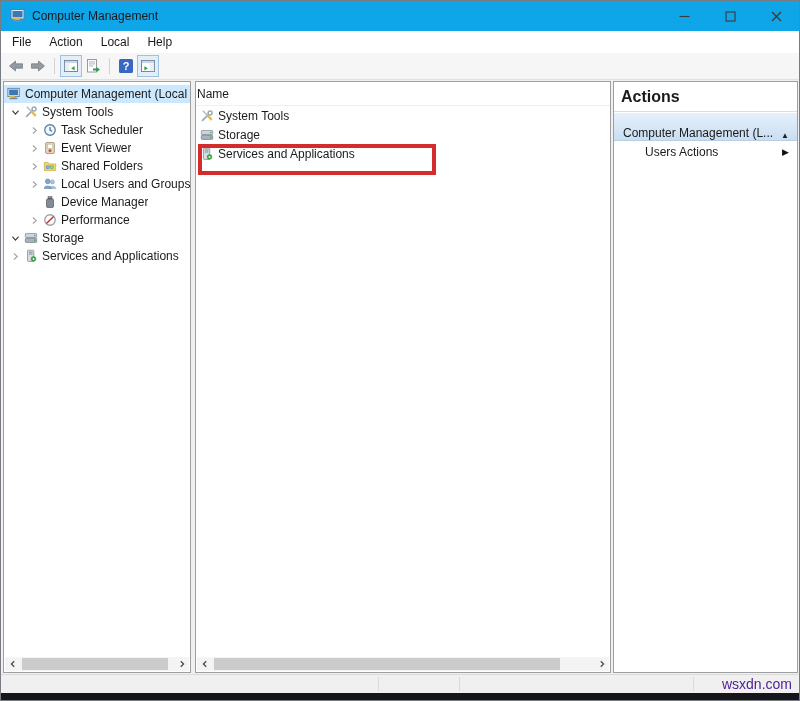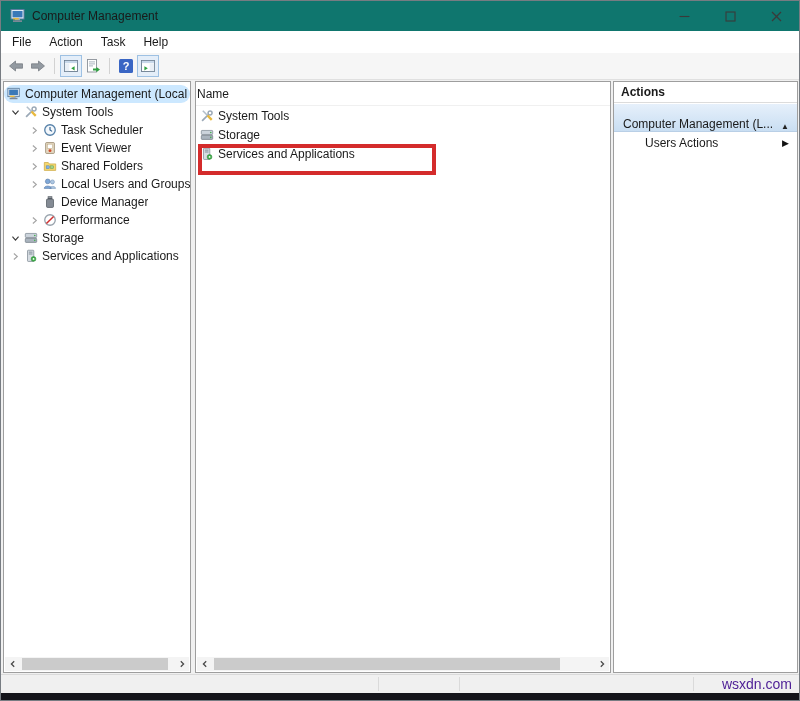--- a/index.html
+++ b/index.html
@@ -1,21 +1,21 @@
 <!DOCTYPE html>
 <html><head>
 <meta charset="utf-8">
 <style>
   * { margin:0; padding:0; box-sizing:border-box; }
   html,body { background:#ffffff; }
   body { font-family:"Liberation Sans","DejaVu Sans",sans-serif; width:800px; }
   .window { width:800px; height:701px; border:1px solid #777c82; display:flex; flex-direction:column; background:#ffffff; position:relative; }
 
   
-  .titlebar { height:30px; display:flex; align-items:center; background:#0f766e; flex:0 0 30px; }
+  .titlebar { height:30px; display:flex; align-items:center; background:#0ea5e9; flex:0 0 30px; }
   .titlebar .app-ico { width:16px; height:16px; margin-left:9px; margin-right:6px; }
   .titlebar .ttext { font-size:12px; color:#1a1a1a; }
   .wctrl { margin-left:auto; display:flex; height:100%; }
   .wbtn { width:46px; height:100%; display:flex; align-items:center; justify-content:center; background:transparent; border:none; cursor:default; }
   .wbtn svg { width:11px; height:11px; stroke:#3a3a3a; fill:none; stroke-width:1.1; }
   .wbtn.close svg { stroke-width:1.2; }
 
   
   .menubar { height:22px; display:flex; align-items:center; background:#ffffff; font-size:12px; color:#1a1a1a; flex:0 0 22px; }
   .menuitem { padding:2px 9px; }
@@ -34,36 +34,36 @@
   .tree-pane { left:2px;  width:188px; }
   .main-pane { left:194px; width:416px; }
   .actions-pane { left:612px; width:185px; }
 
   
   .tree { padding-top:3px; }
   .trow { height:18px; display:flex; align-items:center; font-size:12px; color:#1a1a1a; white-space:nowrap; }
   .trow.lvl0 { padding-left:3px; }
   .trow.lvl1 { padding-left:7px; }
   .trow.lvl2 { padding-left:26px; }
-  .trow.selected { background:#cce8ff;border-radius:9px; }
+  .trow.selected { background:#cce8ff; }
   .chev { width:13px; height:14px; display:inline-flex; align-items:center; justify-content:flex-start; flex:0 0 13px; }
   .chev svg { width:9px; height:9px; fill:none; }
   .chev.right svg { stroke:#a6a6a6; stroke-width:1.3; }
   .chev.down svg { stroke:#3c3c3c; stroke-width:1.3; }
   .ticon { width:14px; height:14px; flex:0 0 14px; margin-right:4px; }
   .ticon svg { width:14px; height:14px; display:block; }
   .tlabel { overflow:hidden; }
 
   
   .col-header { height:24px; display:flex; align-items:center; padding-left:1px; font-size:12px; color:#1a1a1a; border-bottom:1px solid #f0f0f0; }
   .lrow { height:19px; display:flex; align-items:center; padding-left:4px; font-size:12px; color:#1a1a1a; }
   .red-box { position:absolute; left:2px; top:62px; width:238px; height:31px; border:4px solid #d42b2b; pointer-events:none; }
 
   
-  .actions-header { height:21px; display:flex; align-items:center; padding-left:7px; font-size:12px; font-weight:bold; color:#1a1a1a; border-bottom:1px solid #dcdcdc; }
+  .actions-header { height:30px; display:flex; align-items:center; padding-left:7px; font-size:16px; font-weight:bold; color:#1a1a1a; border-bottom:1px solid #dcdcdc; }
   .actions-group { height:28px; margin-top:1px; display:flex; align-items:flex-end; padding:0 8px 0 9px; font-size:12px; color:#1a1a1a;
                    background:linear-gradient(#e6f0fb,#c9def2); border-bottom:1px solid #b9cfe6; }
   .actions-group .glabel { flex:1 1 auto; white-space:nowrap; overflow:hidden; }
   .actions-group .up { font-size:8px; color:#222; }
   .more-row { height:21px; display:flex; align-items:center; padding:0 8px 0 31px; font-size:12px; color:#1a1a1a; }
   .more-row .mlabel { flex:1 1 auto; }
   .more-row .sub { font-size:9px; color:#111; }
 
   
   .hscroll { position:absolute; left:1px; right:1px; bottom:1px; height:14px; background:#f4f4f4; display:flex; align-items:center; }
@@ -215,21 +215,21 @@
             <line x1="1" y1="1" x2="10" y2="10"></line>
             <line x1="10" y1="1" x2="1" y2="10"></line>
           </svg>
         </button>
     </div>
   </div>
 
   <div class="menubar">
     <span class="menuitem">File</span>
     <span class="menuitem">Action</span>
-    <span class="menuitem">Task</span>
+    <span class="menuitem">Local</span>
     <span class="menuitem">Help</span>
   </div>
 
   <div class="toolbar">
     <button class="tbtn">
         <svg>
           <use href="#sym-back"></use>
         </svg>
       </button>
     <button class="tbtn">

